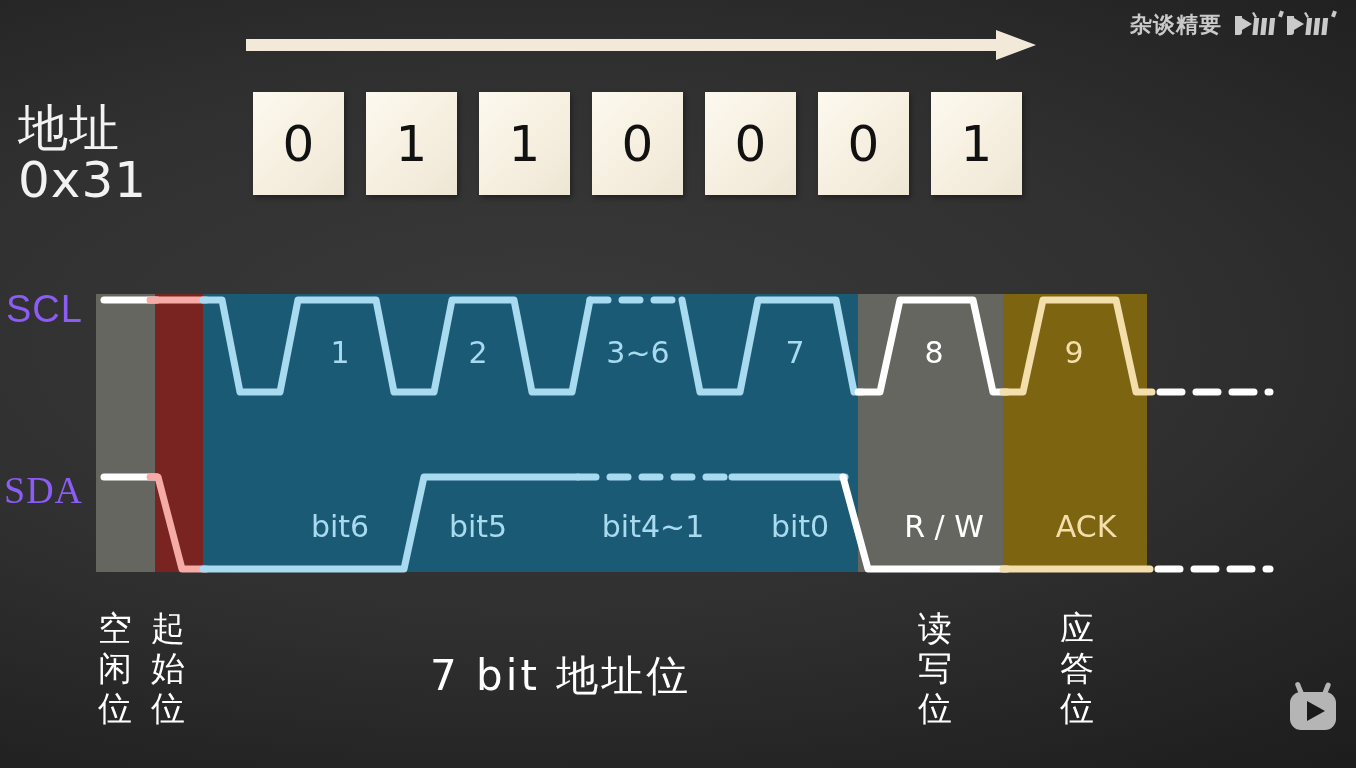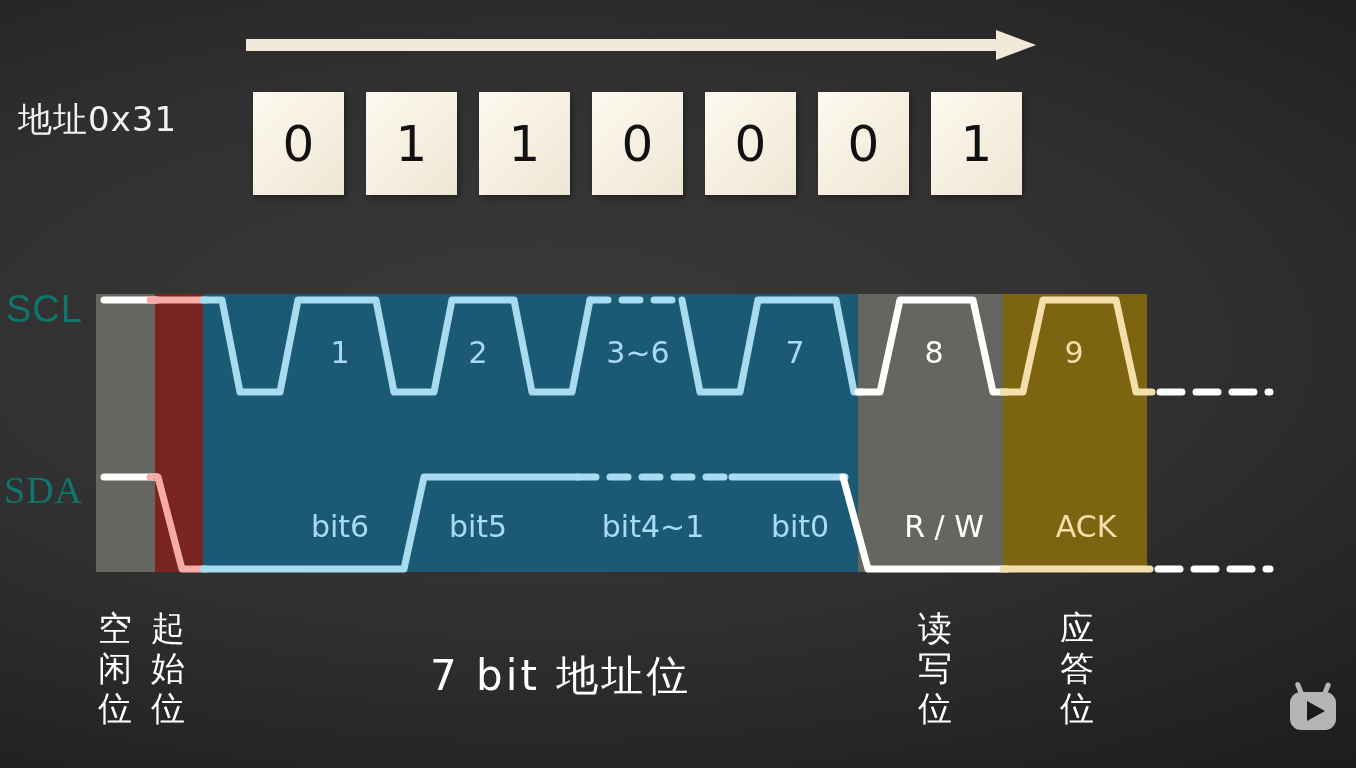--- a/index.html
+++ b/index.html
@@ -33,39 +33,39 @@
   .arrow-wrap{ position:absolute; left:246px; top:28px; width:790px; height:34px; }
 
   
   .ep-label{
     position:absolute; left:18px; top:98px; width:225px;
     line-height:1.04;
   }
   .ep-line1{ font-size:41px; font-weight:400; letter-spacing:0px; color:#f2f2f2;
              font-family:"Liberation Sans", sans-serif; }
   .ep-line1 sup{ font-size:25px; vertical-align:super; line-height:0; }
-  .ep-line2{ font-size:34px; color:#f2f2f2; letter-spacing:1px; margin-top:4px;
+  .ep-line2{ font-size:50px; color:#f2f2f2; letter-spacing:1px; margin-top:4px;
              font-family:"DejaVu Sans", sans-serif; }
 
   
   .bitrow{ position:absolute; left:253px; top:92px; display:flex; gap:22px; }
   .bitbox{
     width:91px; height:103px;
     background:linear-gradient(135deg,#fdf9ef 0%,#f6efe0 55%,#eee6d4 100%);
     display:flex; align-items:center; justify-content:center;
     color:#111; font-size:50px; font-weight:400;
     font-family:"DejaVu Sans", sans-serif;
     box-shadow:2px 3px 5px rgba(0,0,0,.35);
   }
 
   
   #wave{ position:absolute; left:0; top:0; }
 
   .sig-label{
-    position:absolute; font-size:38px; color:#0f766e; letter-spacing:1px;
+    position:absolute; font-size:38px; color:#8b5cf6; letter-spacing:1px;
     font-family:"Liberation Sans", sans-serif;
   }
   #lbl-scl{ left:6px; top:288px; }
   #lbl-sda{ left:4px; top:468px;font-family:Liberation Serif, serif; }
 
   
   .vcap{
     position:absolute; width:46px; text-align:center;
     font-size:34px; line-height:1.18; color:#fff;
     font-family:"DejaVu Sans", sans-serif;
@@ -85,20 +85,41 @@
   }
 
   
   .tvicon{ position:absolute; right:8px; bottom:22px; opacity:.85; }
 </style>
 </head>
 <body>
 
 <div id="stage">
 
+  <div class="watermark">
+    <div class="wm-text">杂谈精要</div>
+    <svg class="wm-logo" width="110" height="30" viewBox="0 0 110 30">
+      <g fill="#d9d9d9">
+        <path d="M3 6 h7 v16 a3 3 0 0 1 -3 3 h-4 z"></path>
+        <path d="M10 8 l10 6 -10 6 z"></path>
+        <path d="M22 2 l3 5 -2 1 -3 -5 z"></path>
+        <rect x="23" y="8" width="5" height="17" transform="skewX(-6)"></rect>
+        <rect x="31" y="8" width="5" height="17" transform="skewX(-6)"></rect>
+        <rect x="39" y="8" width="5" height="17" transform="skewX(-6)"></rect>
+        <path d="M55 6 h7 v16 a3 3 0 0 1 -3 3 h-4 z"></path>
+        <path d="M62 8 l10 6 -10 6 z"></path>
+        <path d="M74 2 l3 5 -2 1 -3 -5 z"></path>
+        <rect x="76" y="8" width="5" height="17" transform="skewX(-6)"></rect>
+        <rect x="84" y="8" width="5" height="17" transform="skewX(-6)"></rect>
+        <rect x="92" y="8" width="5" height="17" transform="skewX(-6)"></rect>
+        <rect x="47" y="1" width="4" height="6" transform="rotate(20 49 4)"></rect>
+        <rect x="100" y="1" width="4" height="6" transform="rotate(20 102 4)"></rect>
+      </g>
+    </svg>
+  </div>
 
   <div class="arrow-wrap">
     <svg width="790" height="34" viewBox="0 0 790 34">
       <path d="M0 11 L750 11 L750 2 L790 17 L750 32 L750 23 L0 23 Z" fill="#f2e9d8"></path>
     </svg>
   </div>
 
   <div class="ep-label">
     <div class="ep-line2">地址0x31</div>
   </div>

